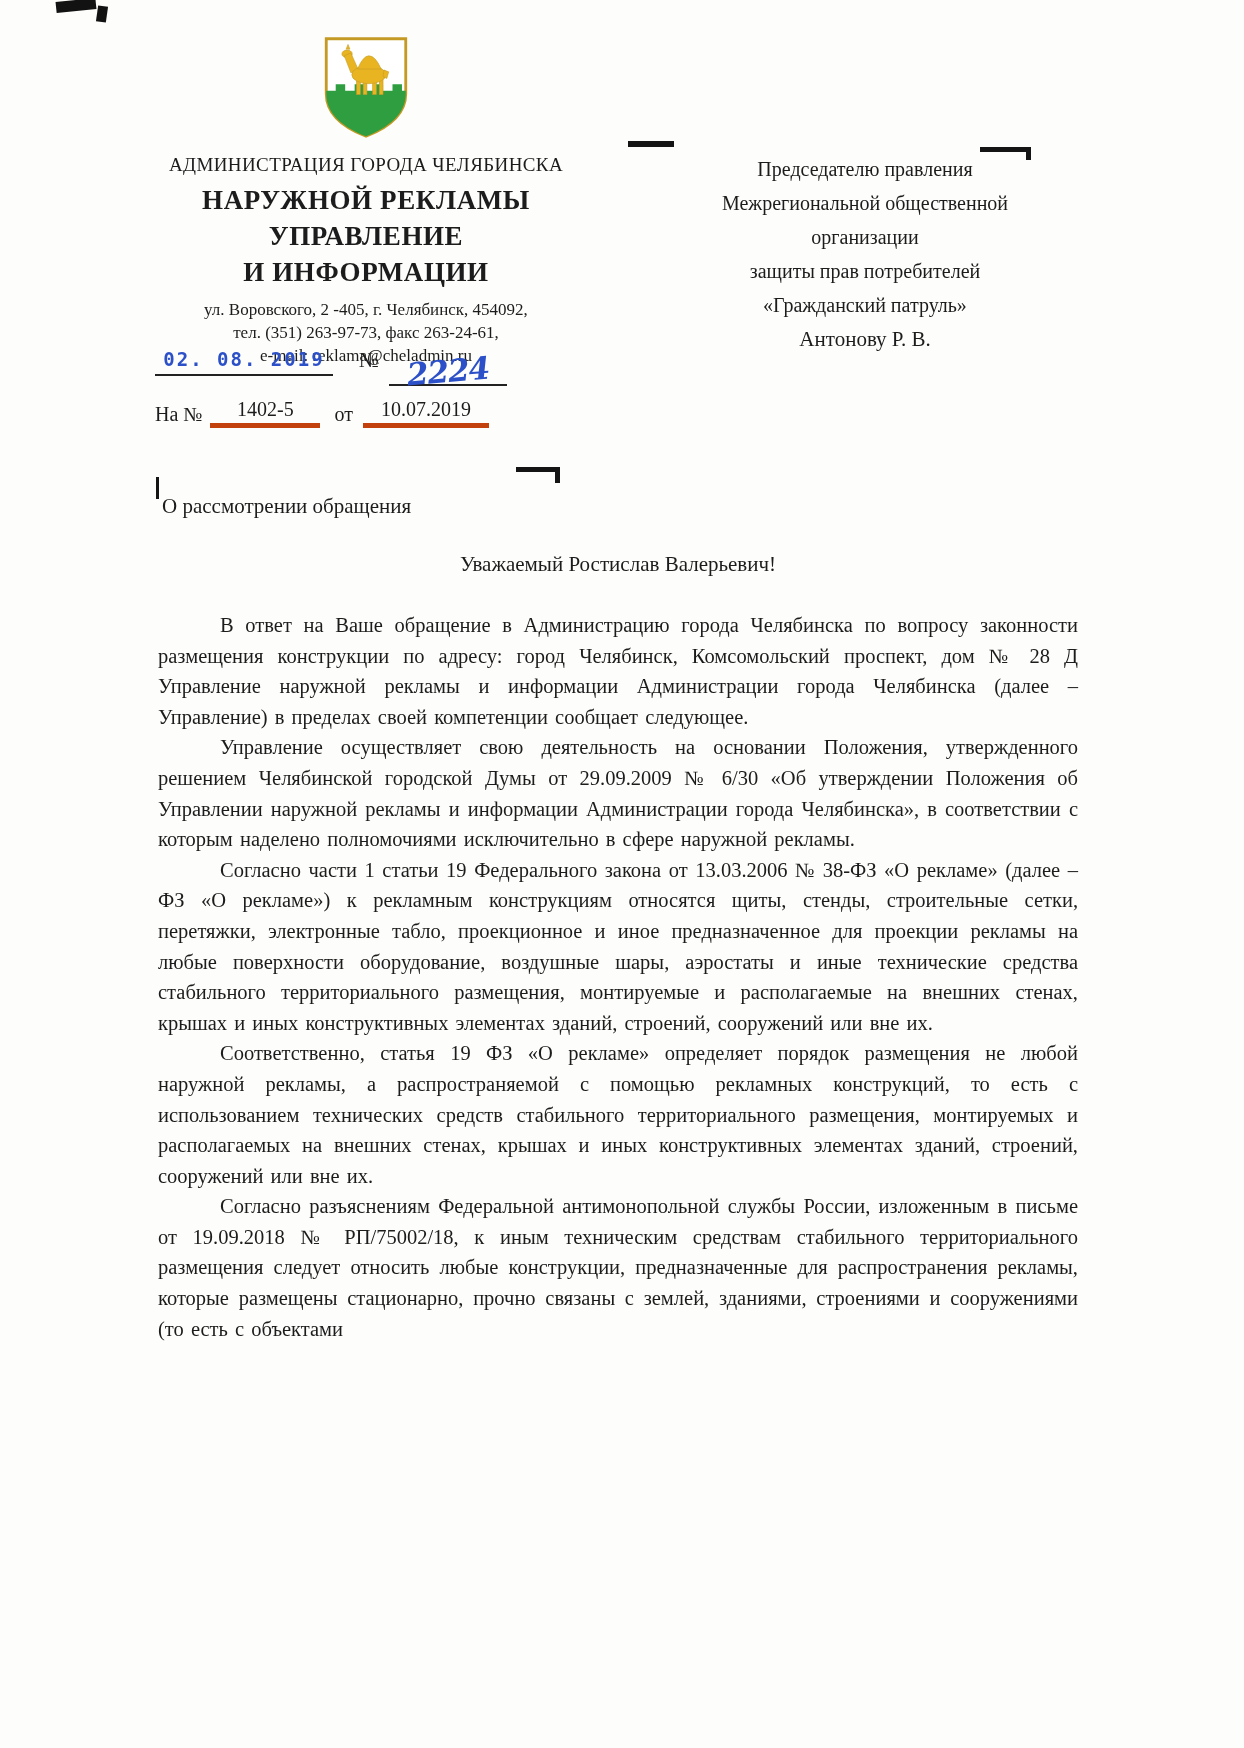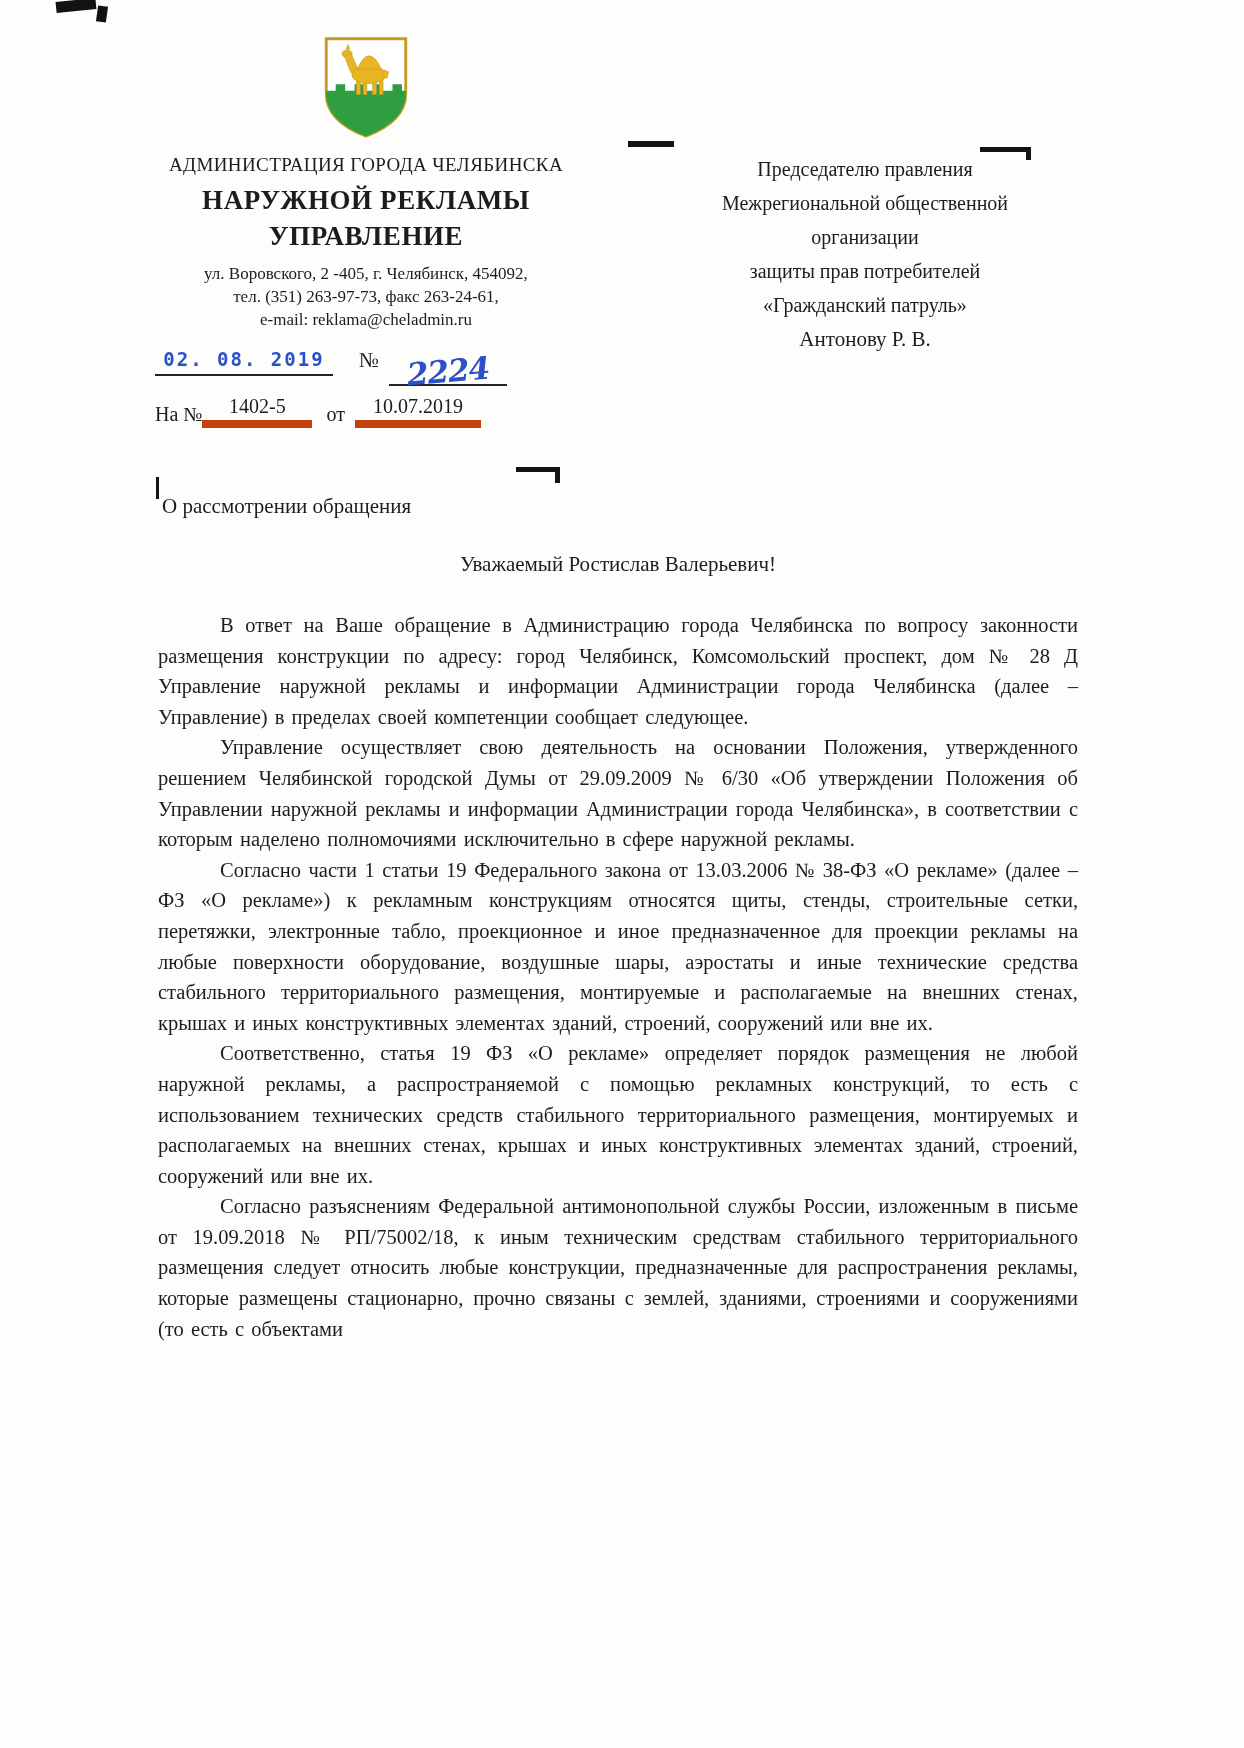--- a/index.html
+++ b/index.html
@@ -40,22 +40,22 @@
   }
   .num-sign{font-size:21px;margin:0 10px 2px 26px;}
   .handwritten-line{display:inline-block;width:118px;border-bottom:2px solid #222;text-align:center;}
   .handwritten{
     display:inline-block;
     font-family:"DejaVu Serif",serif;font-style:italic;font-weight:bold;
     color:#2b50c8;font-size:31px;letter-spacing:-1px;
     transform:rotate(-5deg);position:relative;top:5px;
   }
   .ref-row{position:absolute;left:155px;top:398px;display:flex;align-items:flex-end;height:30px;font-size:20px;}
-  .ref-label{margin-right:0;padding-bottom:2px;}
-  .ref-underline{display:inline-block;border-bottom:8px solid #c2410c;text-align:center;padding-bottom:2px;}
+  .ref-label{margin-right:8px;padding-bottom:2px;}
+  .ref-underline{display:inline-block;border-bottom:5px solid #c2410c;text-align:center;padding-bottom:2px;}
   .ref-number{width:110px;}
   .ref-from{margin:0 10px 2px 14px;}
   .ref-date{width:126px;}
 
   
   .recipient{position:absolute;left:630px;top:152px;width:470px;text-align:center;font-size:20px;line-height:34px;}
   .recipient-name{font-size:21px;}
   .recipient-email{margin-top:22px;font-size:21px;}
 
   
@@ -95,20 +95,21 @@
         <ellipse cx="53" cy="43" rx="18" ry="9.5"></ellipse>
         <path d="M41,37 Q47,23 53,23 Q60,23 66,37 Z"></path>
         <polygon points="69,38 74,40 72,47 68,45"></polygon>
         <polygon points="29,16 31,11 33,16"></polygon>
       </g>
     </svg>
     <div class="org-name">АДМИНИСТРАЦИЯ ГОРОДА ЧЕЛЯБИНСКА</div>
     <div class="dept">
       <div>НАРУЖНОЙ РЕКЛАМЫ</div>
       <div>УПРАВЛЕНИЕ</div>
+      <div>И ИНФОРМАЦИИ</div>
     </div>
     <div class="addr-block">
       <div class="addr">ул. Воровского, 2 -405, г. Челябинск, 454092,</div>
       <div class="addr">тел. (351) 263-97-73, факс 263-24-61,</div>
       <div class="addr">e-mail: reklama@cheladmin.ru</div>
     </div>
   </div>
 
   <div class="stamp-row">
     <span class="stamp-line">02. 08. 2019</span>

